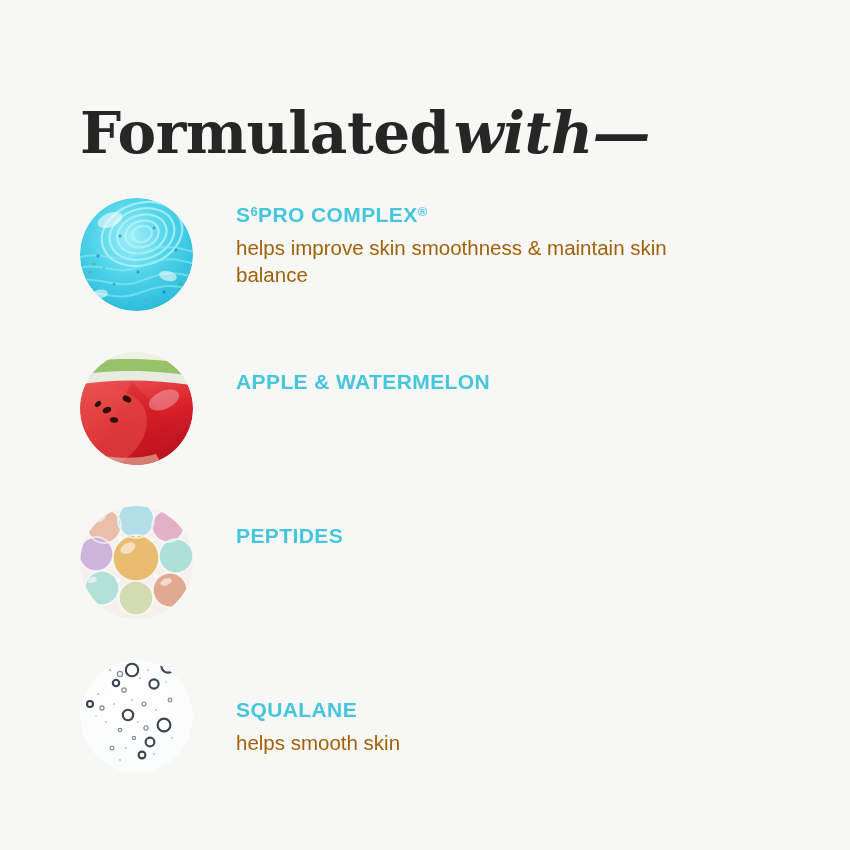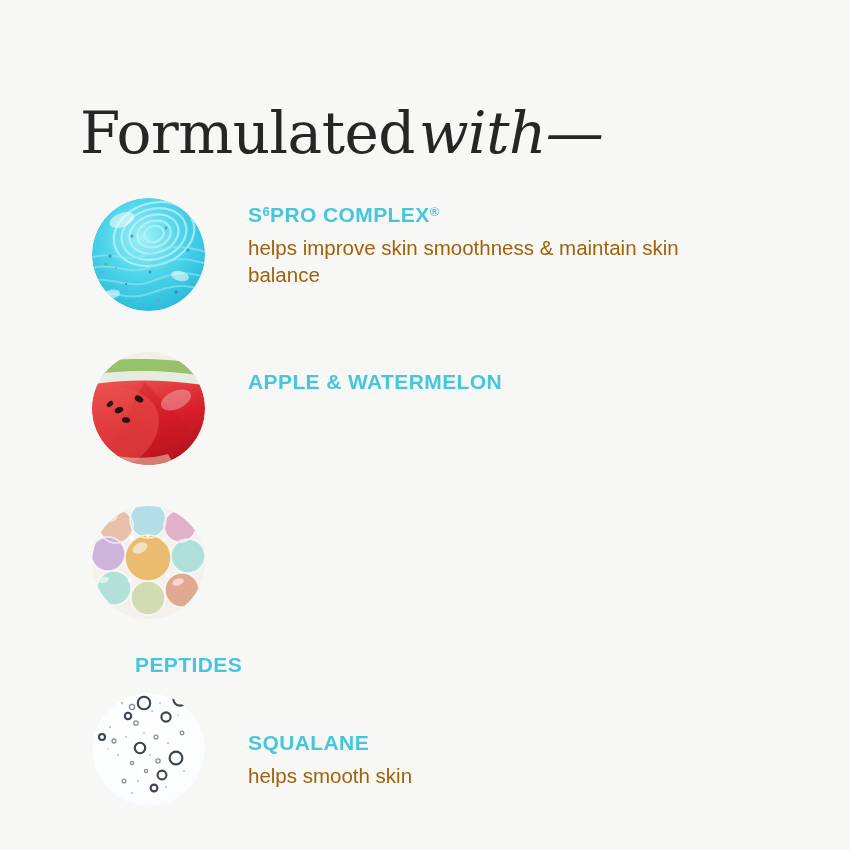--- a/index.html
+++ b/index.html
@@ -27,34 +27,34 @@
   .page-title {
     position: absolute;
     left: 80px;
     top: 64px;
     font-family: "DejaVu Serif", "Liberation Serif", serif;
     font-size: 58px;
     line-height: 1.05;
     color: #262626;
     letter-spacing: -0.5px;
     white-space: nowrap;
-    font-weight: 400;
+    font-weight: 700;
   }
   .page-title .t-roman {
     font-style: normal;
   }
   .page-title .t-italic {
     font-style: italic;
     margin-left: 4px;
   }
 
   
   .ingredient-list {
     position: absolute;
-    left: 12px;
+    left: 0;
     top: 182px;
     width: 734px;
   }
 
   .ingredient-row {
     position: relative;
     display: flex;
     align-items: flex-start;
     min-height: 154px;
     padding-left: 80px;
@@ -107,21 +107,21 @@
     margin: 7px 0 0 0;
     line-height: 1.32;
     max-width: 500px;
   }
 
   
   .row-1 { min-height: 154px; }
   .row-1 .ingredient-text { padding-top: 20px; }
   .row-2 { min-height: 154px; justify-content: center; }
   .row-2 .ingredient-text { padding-top: 33px; }
-  .row-3 { min-height: 154px; flex-direction: column; }
+  .row-3 { min-height: 154px; }
   .row-3 .ingredient-text { padding-top: 33px; }
   .row-4 { min-height: 154px; }
   .row-4 .ingredient-text { padding-top: 53px; }
 </style>
 </head>
 <body>
 
 <div class="page">
 
   <h1 class="page-title">

